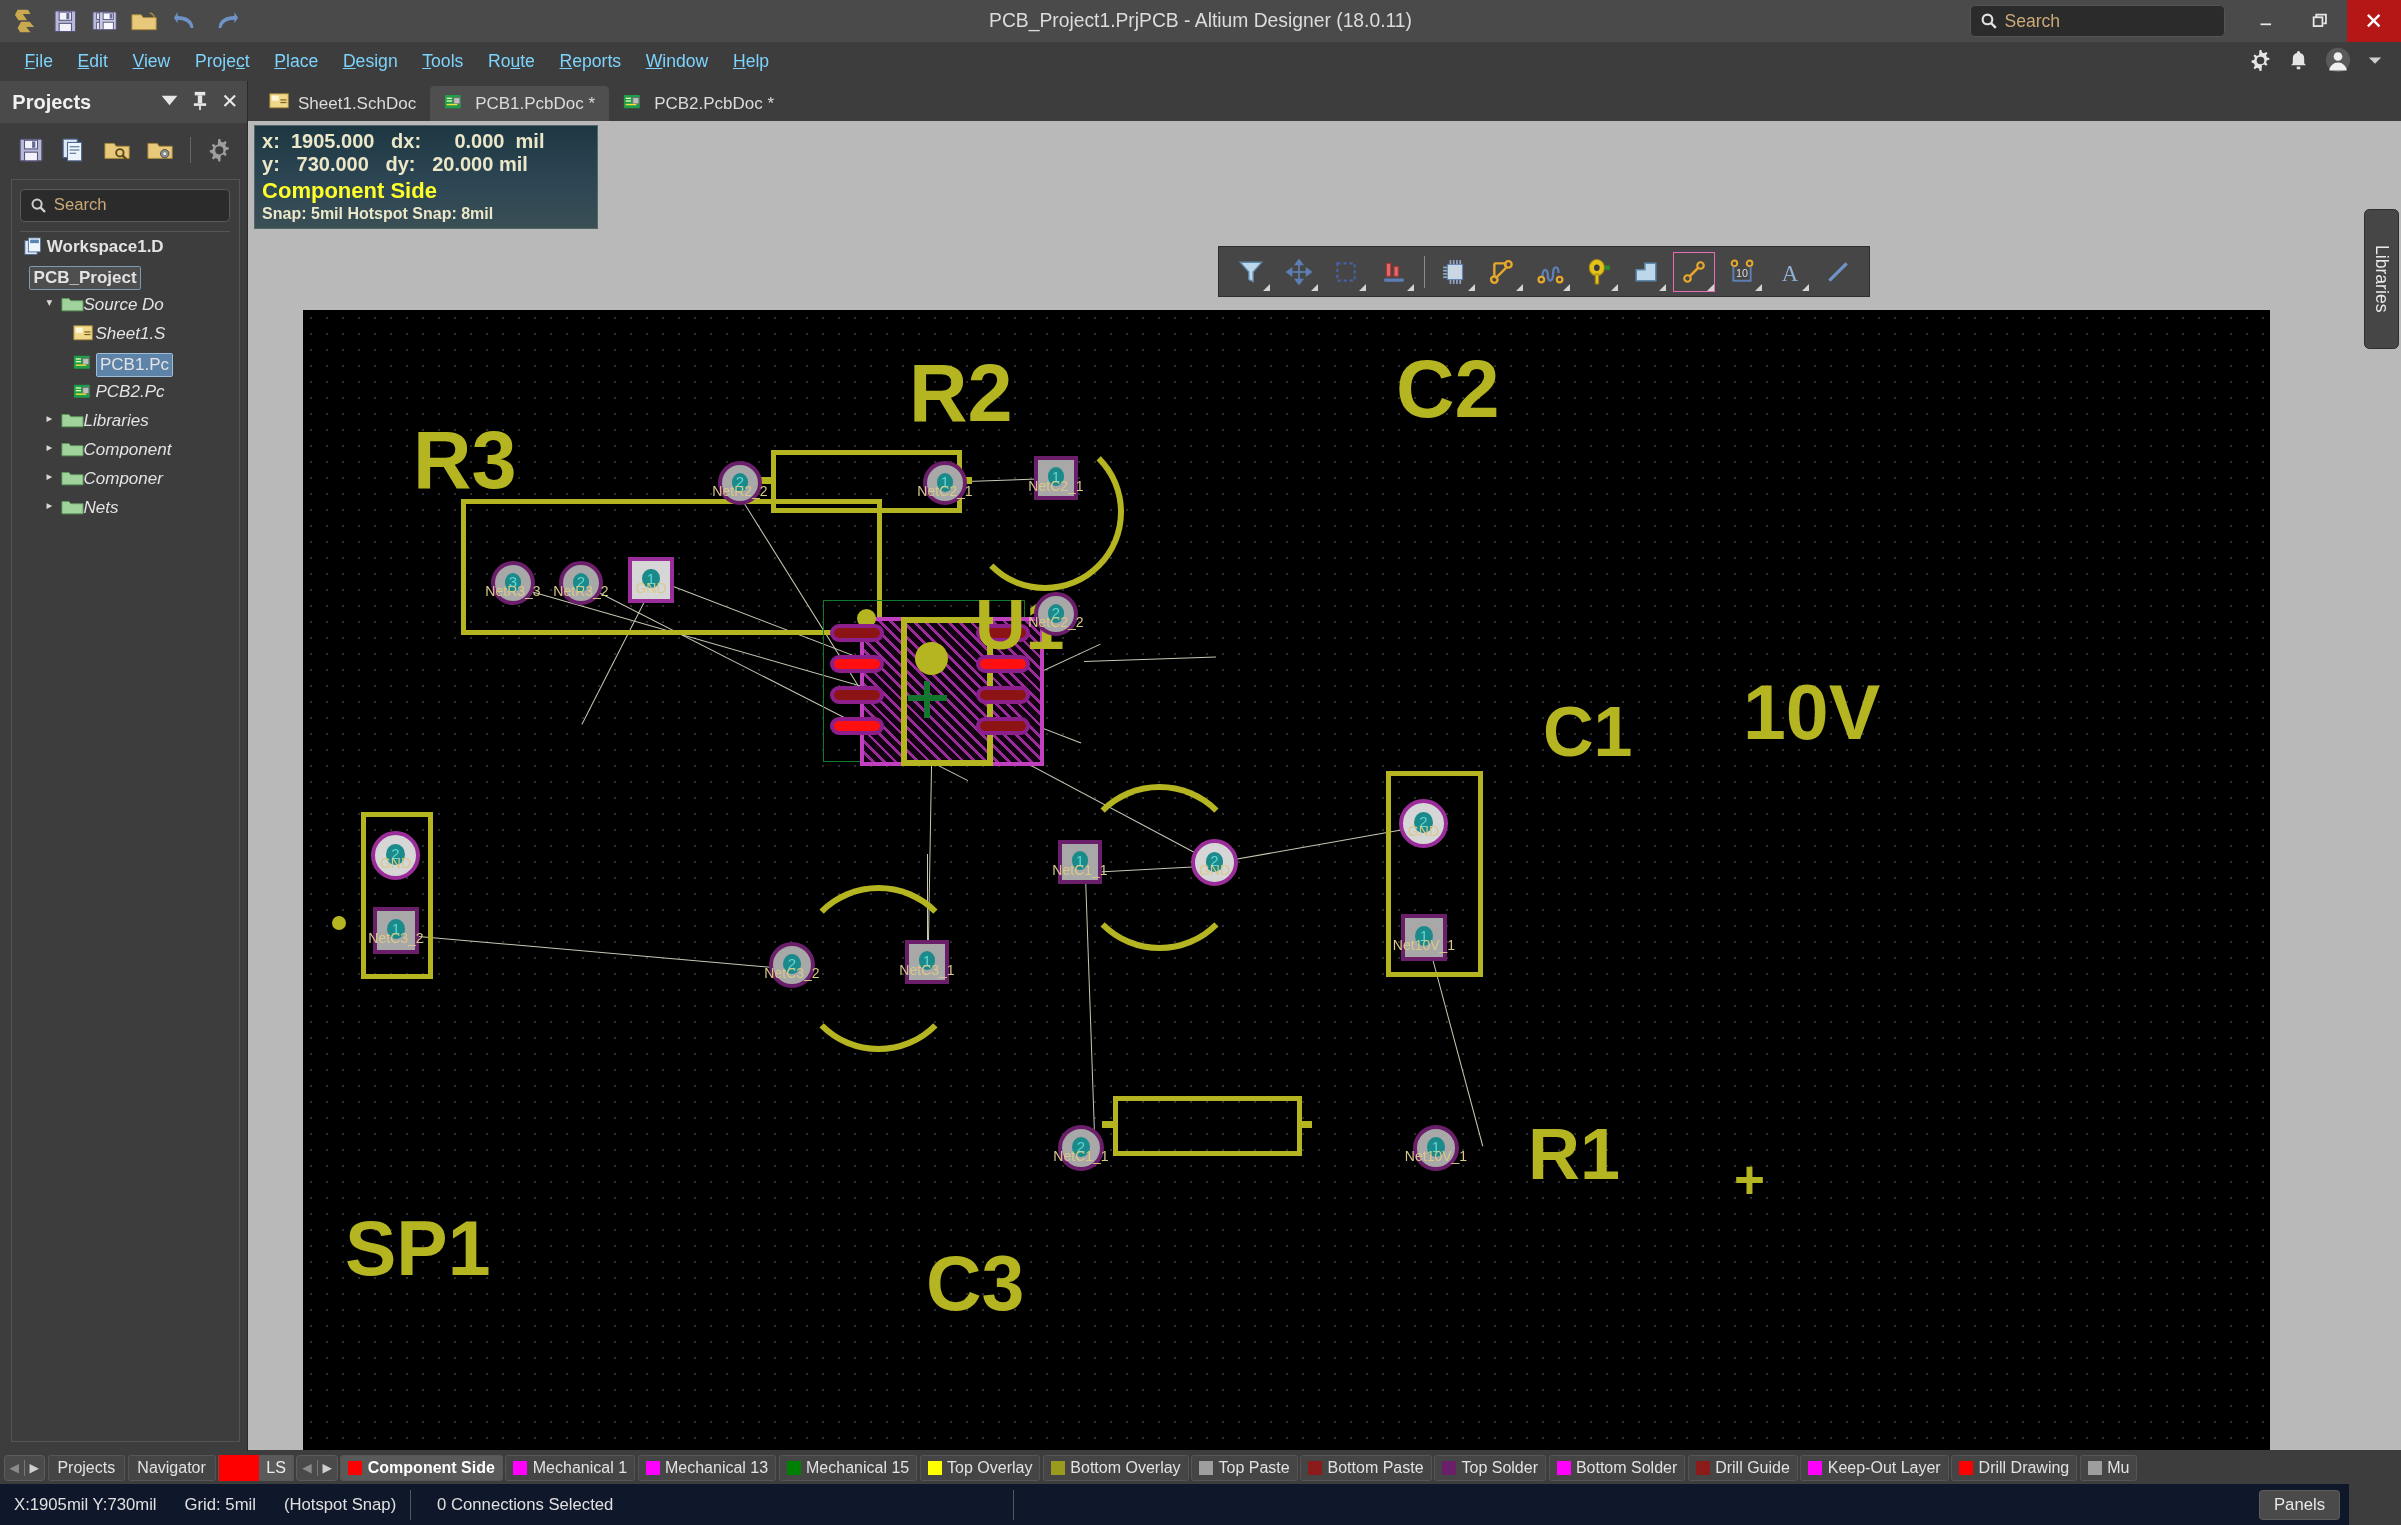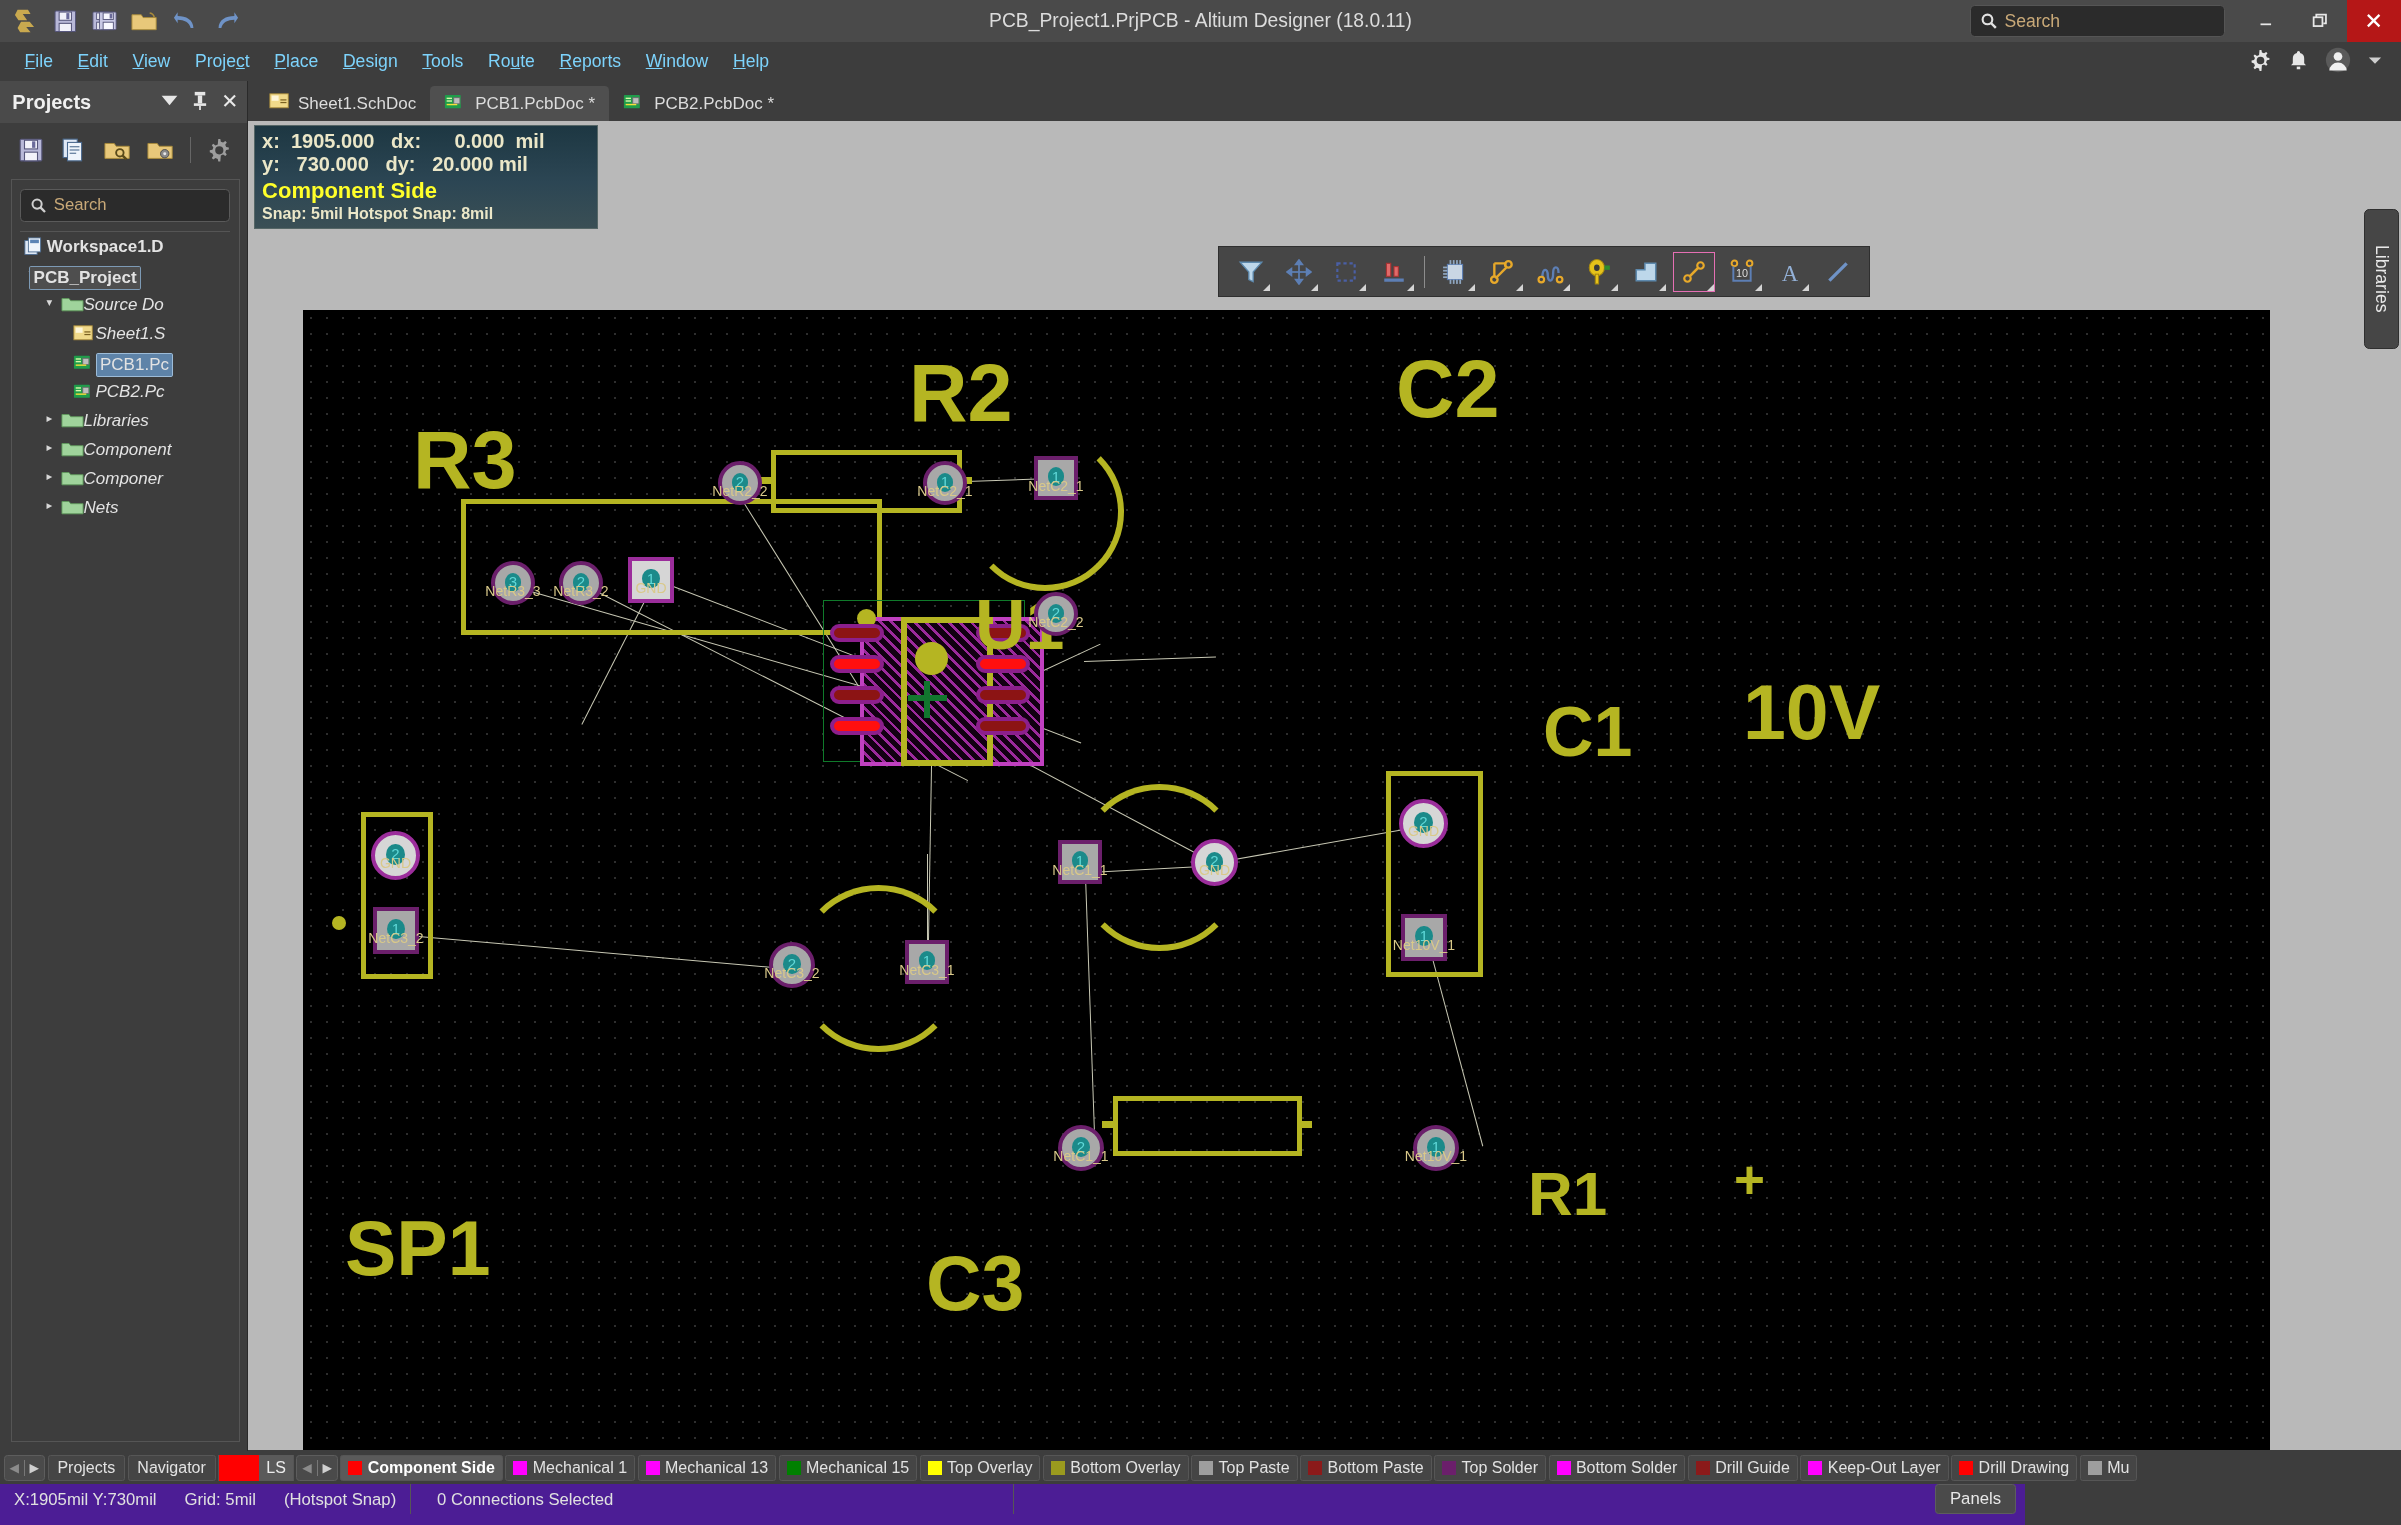--- a/index.html
+++ b/index.html
@@ -110,22 +110,22 @@
     font-size:16px; background:#454545; border:0.9px solid #565656; border-radius:2.6px; cursor:pointer;}
   .lsbox { display:flex; align-items:center; height:26px; border:0.9px solid #555; }
   .lsbox .sw { width:40px; height:26px; }
   .lsbox .ls { padding:0 7px; color:#ececec; font-size:16px; background:#5a5a5a; line-height:26px;}
   .ltab { height:26px; display:flex; align-items:center; gap:5.3px; padding:0 7px; color:#e2e2e2;
     font-size:16px; background:#454545; border:0.9px solid #565656; border-radius:2.6px;
     white-space:nowrap; cursor:pointer; }
   .ltab.active { background:#5a5a5a; color:#fff; font-weight:bold; }
   .ltab .chip { width:14px; height:14px; display:inline-block; }
 
-  .statusbar { position:absolute; left:0; top:1484px; width:2025px; height:41px;
-    background:#4c1d95; display:flex; }
+  .statusbar { position:absolute; left:0; top:1484px; width:2349px; height:41px;
+    background:#0f172a; display:flex; align-items:center; }
   .st-cell { color:#e0e0e0; font-size:16.7px; padding:0 14px; height:32px; display:flex;
     align-items:center; }
   .st-div { width:0.9px; height:30px; background:#565656; }
   .panels-btn { margin-left:auto; margin-right:9px; height:30px; padding:0 14px;
     background:#4a4a4a; border:0.9px solid #5d5d5d; border-radius:3.5px; color:#e8e8e8;
     font-size:16.7px; display:flex; align-items:center; cursor:pointer; }
 
   
   .silk { position:absolute; color:#b5b522; font-family:"Liberation Sans", sans-serif; }
   .pad { position:absolute; display:flex; flex-direction:column; align-items:center;
@@ -565,21 +565,21 @@
     <div class="smd dim" style="left:673px; top:407px; width:54px; height:18.4px;"></div>
 
     <div class="silk" style="left:110px; top:104px; font-size:81px; font-weight:bold;">R3</div>
     <div class="silk" style="left:606px; top:37px;  font-size:81px; font-weight:bold;">R2</div>
     <div class="silk" style="left:1093px; top:33px; font-size:81px; font-weight:bold;">C2</div>
     <div class="silk" style="left:672px; top:275px; font-size:70px; font-weight:bold;">U1</div>
     <div class="silk" style="left:1240px; top:382px; font-size:70px; font-weight:bold;">C1</div>
     <div class="silk" style="left:1440px; top:358px; font-size:77px; font-weight:bold;">10V</div>
     <div class="silk" style="left:42px;  top:894px; font-size:77px; font-weight:bold;">SP1</div>
     <div class="silk" style="left:623px; top:929px; font-size:77px; font-weight:bold;">C3</div>
-    <div class="silk" style="left:1225px; top:848px; font-size:62px; font-weight:bold;">R1</div>
+    <div class="silk" style="left:1225px; top:803px; font-size:72px; font-weight:bold;">R1</div>
     <div class="silk" style="left:1431px; top:839px; font-size:53px; font-weight:bold;">+</div>
 
     <div class="pad pad-round" style="left:415px; top:151px; width:44px; height:44px;">
       <div class="hole"></div>
       <span class="padtxt-num">2</span>
       <span class="padtxt-net">NetR2_2</span>
     </div>
 
     <div class="pad pad-round" style="left:620px; top:151px; width:44px; height:44px;">
       <div class="hole"></div>

